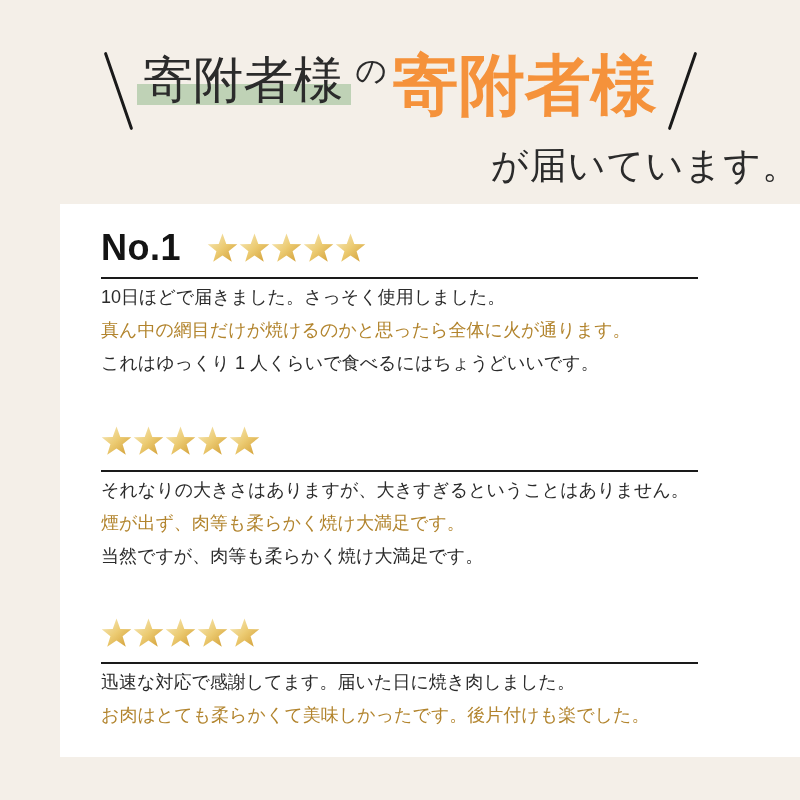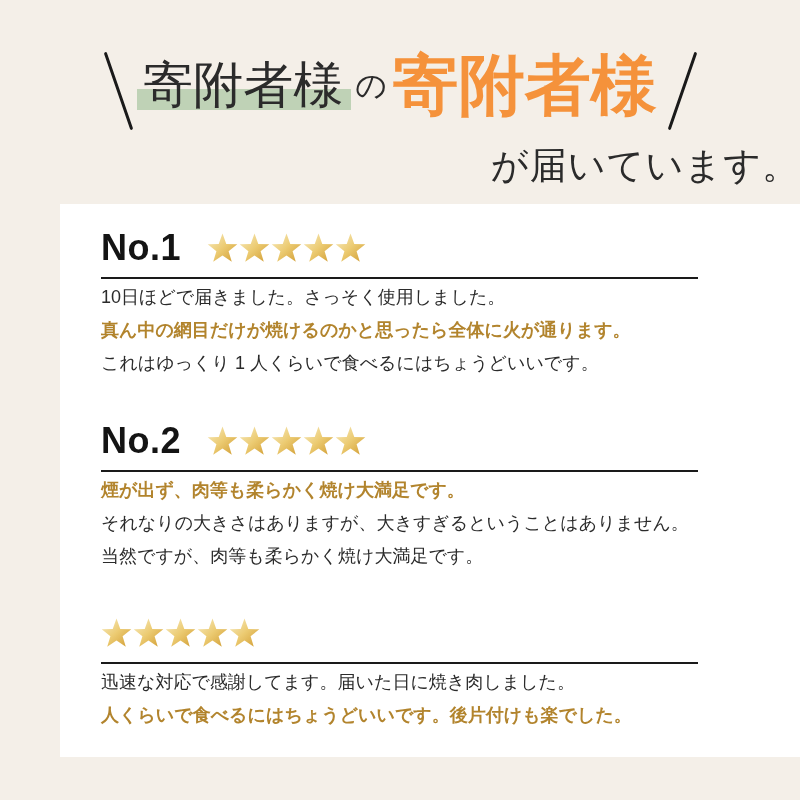--- a/index.html
+++ b/index.html
@@ -14,21 +14,21 @@
   
   .slash {
     position: absolute; width: 3px; height: 82px;
     background: var(--divider, #1a1a1a); border-radius: 2px;
   }
   .slash-left  { left: 117px; top: 50px; transform: rotate(-19deg); }
   .slash-right { left: 681px; top: 50px; transform: rotate(19deg); }
 
   .title-row {
     position: absolute; top: 50px; left: 0; width: 100%;
-    display: flex; justify-content: center; align-items: center;
+    display: flex; justify-content: center; align-items: flex-start;
     white-space: nowrap;
   }
   .title-black {
     font-size: 50px; line-height: 1.22; font-weight: 500;
     color: var(--text, #242424);
     padding: 0 8px 0 6px; margin-left: -6px;
     background: linear-gradient(var(--highlight-green,#bfd2b6), var(--highlight-green,#bfd2b6)) no-repeat left bottom 6px / 100% 21px;
   }
   .title-particle {
     font-size: 31px; line-height: 1.35; color: var(--text, #242424);
@@ -63,21 +63,21 @@
   .stars { display: flex; gap: 1px; align-items: center; }
   .star { display: block; }
 
   .divider { margin-top: 7px; height: 2px; background: var(--divider, #1a1a1a); }
 
   .lines { margin-top: 2px; }
   .line {
     margin: 0; font-size: 18px; line-height: 33px;
     color: var(--text, #2b2b2b); white-space: nowrap;
   }
-  .line.gold { color: var(--emphasis-text, #b2842d); font-weight: 700; }
+  .line.gold { color: var(--emphasis-text, #b2842d); font-weight: 400; }
 </style>
 </head>
 <body>
 
 <svg width="0" height="0" style="position:absolute" aria-hidden="true">
   <defs>
     <linearGradient id="starGrad" x1="0" y1="0" x2="1" y2="1">
       <stop offset="0" stop-color="#f7ecc4"></stop>
       <stop offset="0.5" stop-color="#eccb72"></stop>
       <stop offset="1" stop-color="#d09b31"></stop>
@@ -127,21 +127,20 @@
       <div class="divider"></div>
       <div class="lines">
         <p class="line">10日ほどで届きました。さっそく使用しました。</p>
         <p class="line gold">真ん中の網目だけが焼けるのかと思ったら全体に火が通ります。</p>
         <p class="line">これはゆっくり 1 人くらいで食べるにはちょうどいいです。</p>
       </div>
     </section>
 
     <section class="review review-2">
       <div class="review-head">
-        <span class="review-num">No.2</span>
         <span class="stars">
   <svg class="star" viewBox="0 0 32 31" width="31" height="30">
     <polygon fill="url(#starGrad)" points="16,0.5 19.9,11.3 31.3,11.7 22.3,18.8 25.6,29.8 16,23.3 6.4,29.8 9.7,18.8 0.7,11.7 12.1,11.3"></polygon>
   </svg>
 
   <svg class="star" viewBox="0 0 32 31" width="31" height="30">
     <polygon fill="url(#starGrad)" points="16,0.5 19.9,11.3 31.3,11.7 22.3,18.8 25.6,29.8 16,23.3 6.4,29.8 9.7,18.8 0.7,11.7 12.1,11.3"></polygon>
   </svg>
 
   <svg class="star" viewBox="0 0 32 31" width="31" height="30">
@@ -152,22 +151,22 @@
     <polygon fill="url(#starGrad)" points="16,0.5 19.9,11.3 31.3,11.7 22.3,18.8 25.6,29.8 16,23.3 6.4,29.8 9.7,18.8 0.7,11.7 12.1,11.3"></polygon>
   </svg>
 
   <svg class="star" viewBox="0 0 32 31" width="31" height="30">
     <polygon fill="url(#starGrad)" points="16,0.5 19.9,11.3 31.3,11.7 22.3,18.8 25.6,29.8 16,23.3 6.4,29.8 9.7,18.8 0.7,11.7 12.1,11.3"></polygon>
   </svg>
 </span>
       </div>
       <div class="divider"></div>
       <div class="lines">
+        <p class="line">それなりの大きさはありますが、大きすぎるということはありません。</p>
         <p class="line gold">煙が出ず、肉等も柔らかく焼け大満足です。</p>
-        <p class="line">それなりの大きさはありますが、大きすぎるということはありません。</p>
         <p class="line">当然ですが、肉等も柔らかく焼け大満足です。</p>
       </div>
     </section>
 
     <section class="review review-3">
       <div class="review-head">
         <span class="stars">
   <svg class="star" viewBox="0 0 32 31" width="31" height="30">
     <polygon fill="url(#starGrad)" points="16,0.5 19.9,11.3 31.3,11.7 22.3,18.8 25.6,29.8 16,23.3 6.4,29.8 9.7,18.8 0.7,11.7 12.1,11.3"></polygon>
   </svg>
@@ -185,18 +184,18 @@
   </svg>
 
   <svg class="star" viewBox="0 0 32 31" width="31" height="30">
     <polygon fill="url(#starGrad)" points="16,0.5 19.9,11.3 31.3,11.7 22.3,18.8 25.6,29.8 16,23.3 6.4,29.8 9.7,18.8 0.7,11.7 12.1,11.3"></polygon>
   </svg>
 </span>
       </div>
       <div class="divider"></div>
       <div class="lines">
         <p class="line">迅速な対応で感謝してます。届いた日に焼き肉しました。</p>
-        <p class="line gold">人くらいで食べるにはちょうどいいです。後片付けも楽でした。</p>
+        <p class="line gold">お肉はとても柔らかくて美味しかったです。後片付けも楽でした。</p>
       </div>
     </section>
 
   </div>
 </div>
 
 </body></html>

